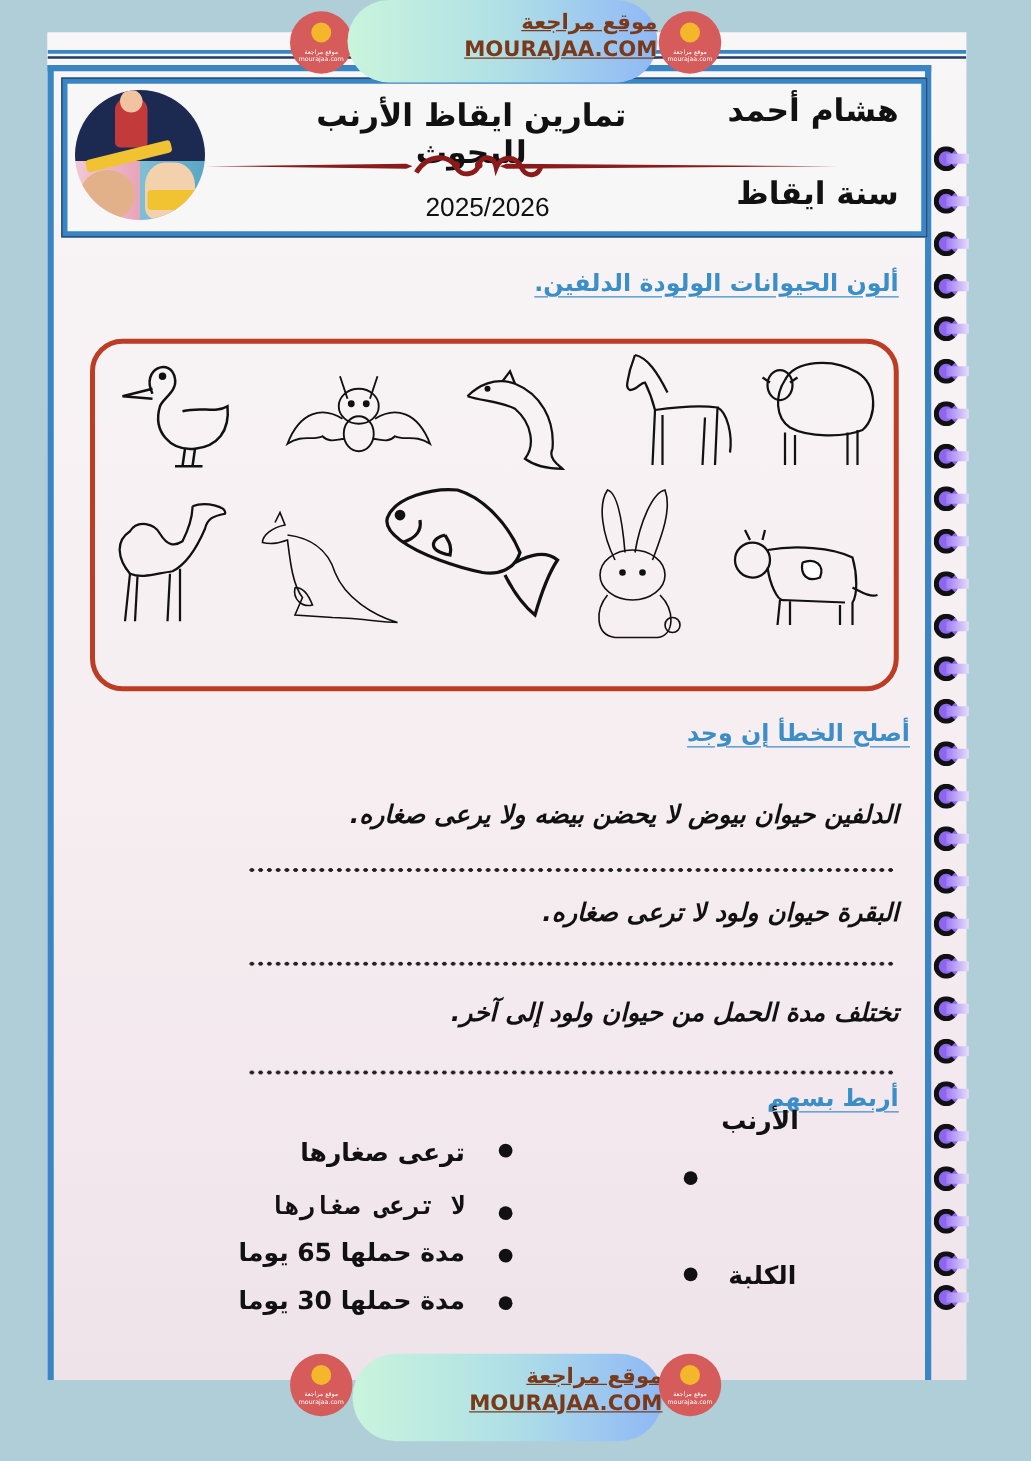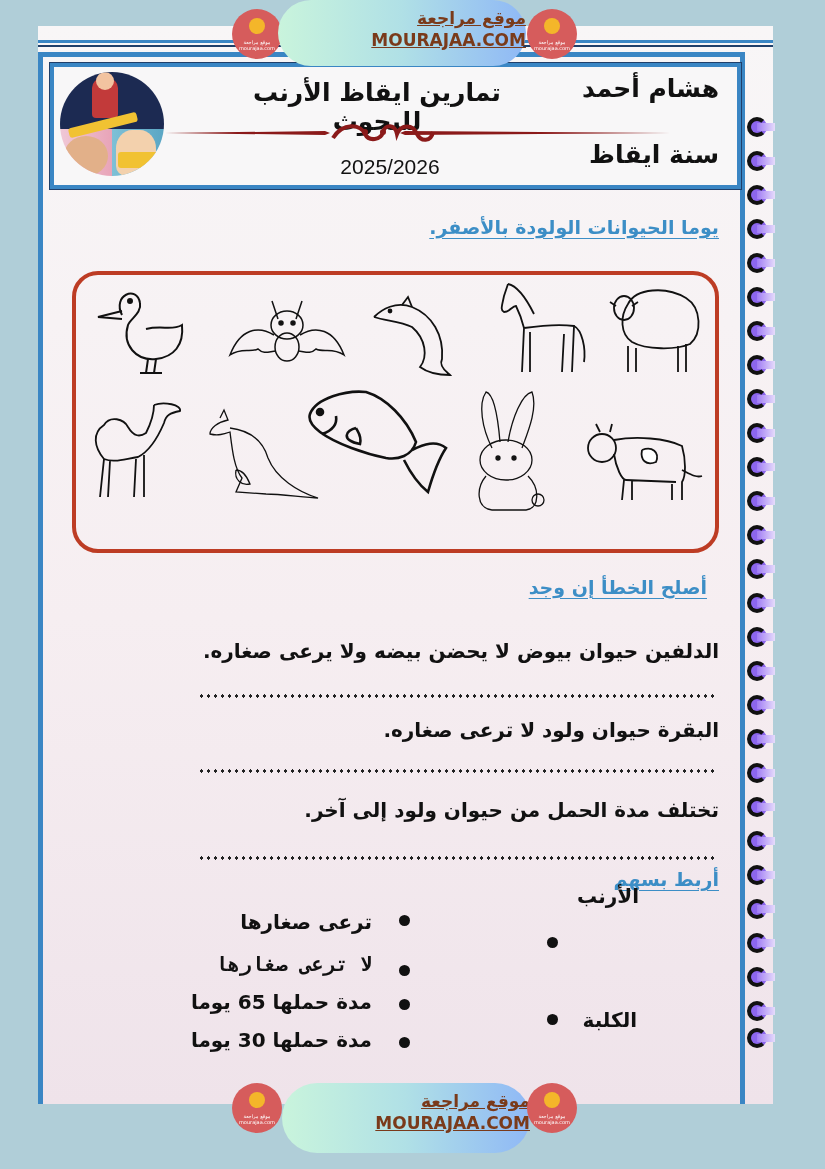--- a/index.html
+++ b/index.html
@@ -76,21 +76,21 @@
     text-decoration: underline; text-underline-offset: 4px;
   }
   .animals-box {
     position: absolute; left: 72px; top: 271px; width: 647px; height: 282px;
     border: 4px solid #bd3c24; border-radius: 26px;
   }
   .animal { position: absolute; }
   .animal svg { width: 100%; height: 100%; }
 
   .sentence {
-    position: absolute; right: 106px; direction: rtl; font-size: 20px; font-weight: bold; color: #111;
+    position: absolute; right: 106px; direction: rtl; font-size: 20px; font-weight: bold; color: #111; font-style: italic;
   }
   .dots {
     position: absolute; left: 198px; width: 518px; height: 6px;
     background-image: radial-gradient(circle, #222 1.6px, transparent 1.8px);
     background-size: 7px 6px; background-repeat: repeat-x;
   }
   .match-item {
     position: absolute; direction: rtl; font-size: 20px; font-weight: bold; color: #111;
   }
   .bullet { position: absolute; width: 11px; height: 11px; border-radius: 50%; background: #111; }
@@ -256,21 +256,21 @@
   <div class="ring" style="top:1001px">
       <div class="c"></div>
       <div class="tail"></div>
     </div>
   <div class="ring" style="top:1028px">
       <div class="c"></div>
       <div class="tail"></div>
     </div>
 </div>
 
-<div class="section-title" style="right:106px; top:216px;">يوما الحيوانات الولودة بالأصفر.</div>
+<div class="section-title" style="right:106px; top:216px;">ألون الحيوانات الولودة الدلفين.</div>
 
 <div class="animals-box"></div>
 
 <div class="animal" style="left:92px; top:285px; width:96px; height:92px;">
   <svg viewBox="0 0 96 92">
       <g fill="none" stroke="#111" stroke-width="2">
     <path d="M30 30 C20 10, 45 0, 48 18 C50 28, 38 34, 36 40 C30 60, 44 76, 64 74 C82 72, 92 60, 90 40 C80 46, 70 40, 54 44"></path>
     <path d="M30 26 L6 32 L30 34"></path>
         <circle cx="38" cy="16" r="2" fill="#111"></circle>
     <path d="M56 74 L54 88 M64 74 L62 88 M48 88 L70 88"></path>
@@ -364,21 +364,21 @@
       <g fill="none" stroke="#111" stroke-width="1.8">
     <path d="M10 6 L14 14 M26 6 L24 14"></path>
         <ellipse cx="16" cy="30" rx="14" ry="14"></ellipse>
     <path d="M28 22 C50 18, 80 20, 96 28 C100 42, 100 58, 96 64 L96 82 M86 66 L86 82 M38 62 L36 82 M46 62 L46 82 M28 36 C30 50, 36 62, 40 62 L90 64"></path>
     <path d="M96 52 C104 56, 110 60, 116 58"></path>
     <path d="M56 32 C66 28, 74 34, 70 44 C60 48, 54 42, 56 32" fill="#fff"></path>
   </g>
     </svg>
 </div>
 
-<div class="section-title" style="right:118px; top:576px;">أصلح الخطأ إن وجد</div>
+<div class="section-title" style="right:97px; top:576px;">أصلح الخطأ إن وجد</div>
 
 <div class="sentence" style="top:639px;">الدلفين حيوان بيوض لا يحضن بيضه ولا يرعى صغاره.</div>
 <div class="dots" style="top:693px;"></div>
 <div class="sentence" style="top:718px;">البقرة حيوان ولود لا ترعى صغاره.</div>
 <div class="dots" style="top:768px;"></div>
 <div class="sentence" style="top:798px;">تختلف مدة الحمل من حيوان ولود إلى آخر.</div>
 <div class="dots" style="top:855px;"></div>
 
 <div class="section-title" style="right:106px; top:868px;">أربط بسهم</div>
 

